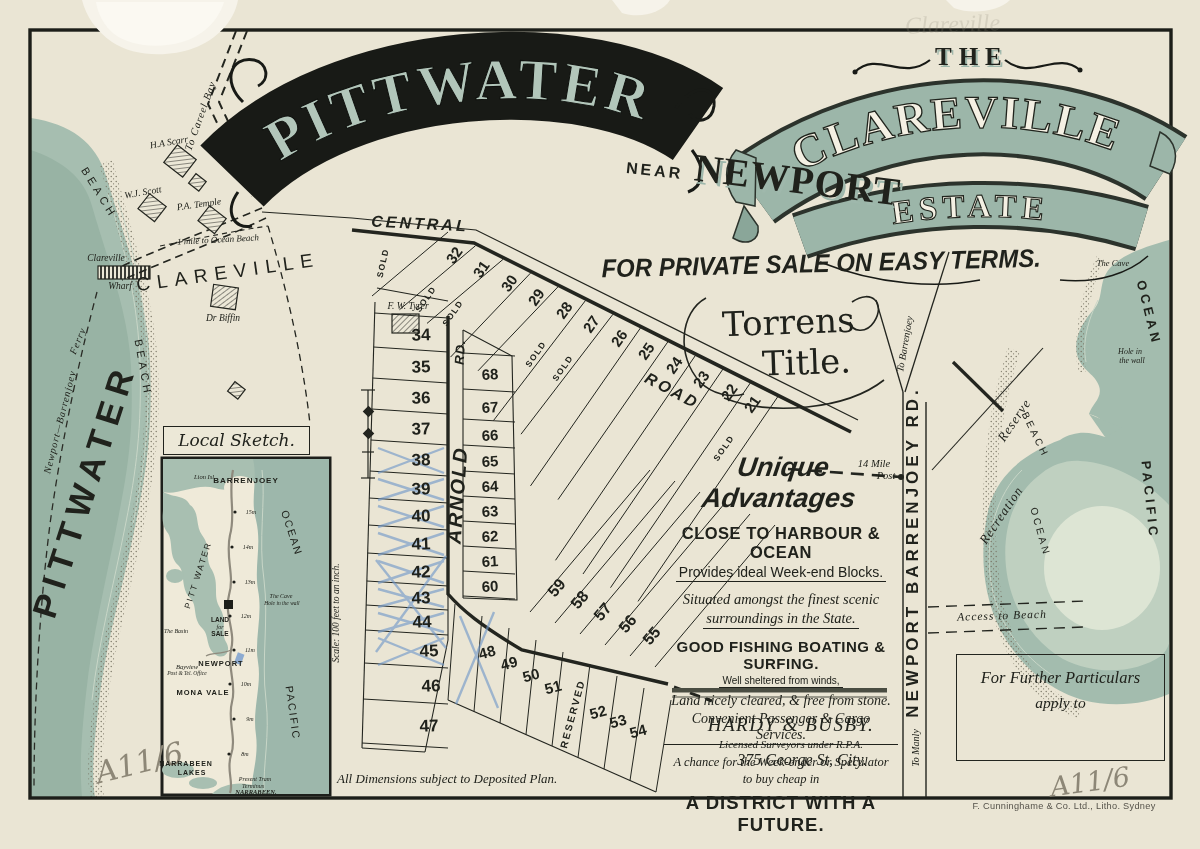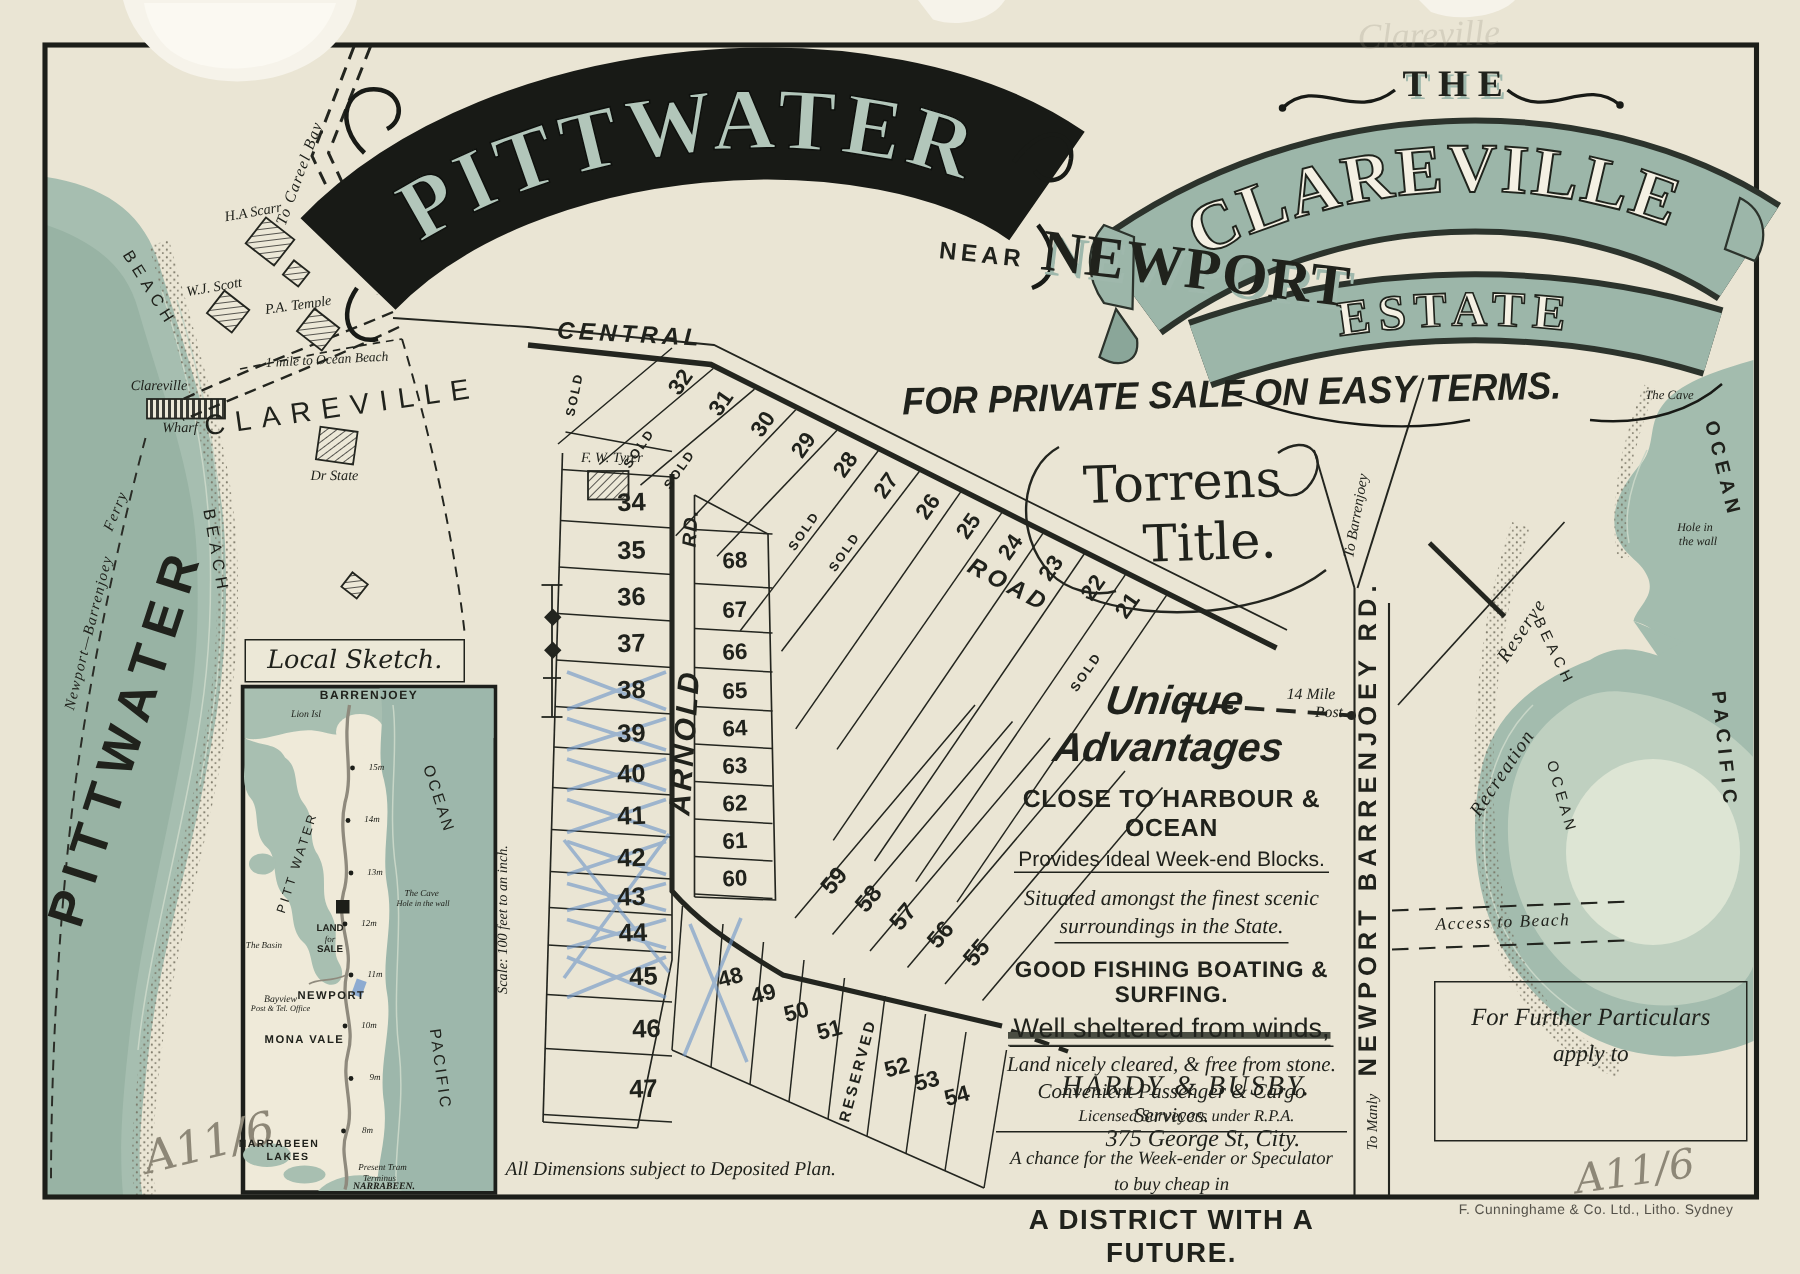--- a/index.html
+++ b/index.html
@@ -16,21 +16,21 @@
   .titleblk{position:absolute;white-space:nowrap;line-height:1;}
   .u{border-bottom:1.2px solid #20221c;display:inline-block;padding:0 3px 1px}
   .adv{position:absolute;left:664px;top:452px;width:234px;text-align:center;}
   .adv div{margin:0 0 2px 0}
   .adv .a0{font-size:27px;font-weight:bold;font-style:italic;transform:skewX(-8deg);margin-bottom:10px}
   .adv .a1{font-size:16.5px;font-weight:bold;letter-spacing:.5px;margin-bottom:2px}
   .adv .a2{font-size:14px;margin-bottom:9px}
   .adv .a3{font-family:"Liberation Serif",serif;font-style:italic;font-size:14.5px}
   .adv .a4{font-family:"Liberation Serif",serif;font-style:italic;font-size:14.5px;margin-bottom:9px}
   .adv .a5{font-size:15px;font-weight:bold;letter-spacing:.5px;margin-bottom:3px}
-  .adv .a6{font-size:18px;margin-bottom:5px}
+  .adv .a6{font-size:10px;margin-bottom:5px}
   .adv .a7{font-family:"Liberation Serif",serif;font-style:italic;font-size:14px}
   .adv .a8{font-family:"Liberation Serif",serif;font-style:italic;font-size:14px;margin-bottom:10px}
   .adv .a9{font-family:"Liberation Serif",serif;font-style:italic;font-size:12.5px}
   .adv .a10{font-family:"Liberation Serif",serif;font-style:italic;font-size:12.5px;margin-bottom:5px}
   .adv .a11{font-size:18.5px;font-weight:bold;letter-spacing:1px}
   .surv{position:absolute;left:684px;top:714px;width:214px;text-align:center;}
   .surv .s1{font-family:"Liberation Serif",serif;font-weight:normal;font-style:italic;font-size:19px;letter-spacing:1.5px}
   .surv .s2{font-family:"Liberation Serif",serif;font-style:italic;font-size:11px;margin-top:2px}
   .surv .s3{font-family:"Liberation Serif",serif;font-style:italic;font-size:16px;margin-top:1px;padding-left:22px}
   .pbox{position:absolute;left:956px;top:654px;width:209px;height:107px;border:1.4px solid #23251f;text-align:center;box-sizing:border-box;padding-top:13px}
@@ -364,24 +364,24 @@
         <div class="ml it" style="left: 1002px; top: 616px; font-size: 11.5px; letter-spacing: 1px; transform: translate(-50%, -50%) rotate(-2deg);">Access to Beach</div>
         <div class="ml b" style="left: 1149px; top: 313px; font-size: 13px; letter-spacing: 4px; transform: translate(-50%, -50%) rotate(76deg);">OCEAN</div>
         <div class="ml b" style="left: 1150px; top: 500px; font-size: 13px; letter-spacing: 4px; transform: translate(-50%, -50%) rotate(84deg);">PACIFIC</div>
         <div class="ml it" style="left: 1113px; top: 263px; font-size: 8.5px; transform: translate(-50%, -50%) rotate(0deg);">The Cave</div>
         <div class="ml it" style="left: 1130px; top: 352px; font-size: 8px; transform: translate(-50%, -50%) rotate(0deg);">Hole in</div>
         <div class="ml it" style="left: 1132px; top: 361px; font-size: 8px; transform: translate(-50%, -50%) rotate(0deg);">the wall</div>
         <div class="ml it" style="left: 337px; top: 613px; font-size: 9.5px; transform: translate(-50%, -50%) rotate(-90deg);">Scale: 100 feet to an inch.</div>
         <div class="ml it" style="left: 169px; top: 143px; font-size: 9.5px; transform: translate(-50%, -50%) rotate(-10deg);">H.A Scarr</div>
         <div class="ml it" style="left: 143px; top: 193px; font-size: 9.5px; transform: translate(-50%, -50%) rotate(-10deg);">W.J. Scott</div>
         <div class="ml it" style="left: 199px; top: 205px; font-size: 9.5px; transform: translate(-50%, -50%) rotate(-8deg);">P.A. Temple</div>
-        <div class="ml it" style="left: 223px; top: 319px; font-size: 9.5px; transform: translate(-50%, -50%) rotate(0deg);">Dr State</div>
+        <div class="ml it" style="left: 223px; top: 319px; font-size: 9.5px; transform: translate(-50%, -50%) rotate(0deg);">Dr Biffin</div>
         <div class="ml it" style="left: 408px; top: 307px; font-size: 9.5px; transform: translate(-50%, -50%) rotate(0deg);">F. W. Tyrer</div>
         <div class="ml it" style="left: 204px; top: 477px; font-size: 6.5px; transform: translate(-50%, -50%) rotate(0deg);">Lion Isl</div>
-        <div class="ml b" style="left: 246px; top: 464px; font-size: 8px; letter-spacing: 1px; transform: translate(-50%, -50%) rotate(0deg);">BARRENJOEY</div>
+        <div class="ml b" style="left: 246px; top: 481px; font-size: 8px; letter-spacing: 1px; transform: translate(-50%, -50%) rotate(0deg);">BARRENJOEY</div>
         <div class="ml" style="left: 198px; top: 575px; font-size: 8.5px; letter-spacing: 2px; transform: translate(-50%, -50%) rotate(-72deg);">PITT WATER</div>
         <div class="ml" style="left: 292px; top: 533px; font-size: 10.5px; letter-spacing: 2px; transform: translate(-50%, -50%) rotate(72deg);">OCEAN</div>
         <div class="ml" style="left: 293px; top: 713px; font-size: 10.5px; letter-spacing: 2px; transform: translate(-50%, -50%) rotate(82deg);">PACIFIC</div>
         <div class="ml it" style="left: 176px; top: 631px; font-size: 6px; transform: translate(-50%, -50%) rotate(0deg);">The Basin</div>
         <div class="ml it" style="left: 281px; top: 596px; font-size: 6px; transform: translate(-50%, -50%) rotate(0deg);">The Cave</div>
         <div class="ml it" style="left: 282px; top: 604px; font-size: 5.5px; transform: translate(-50%, -50%) rotate(0deg);">Hole in the wall</div>
         <div class="ml b" style="left: 220px; top: 620px; font-size: 6.5px; transform: translate(-50%, -50%) rotate(0deg);">LAND</div>
         <div class="ml it" style="left: 220px; top: 627px; font-size: 6px; transform: translate(-50%, -50%) rotate(0deg);">for</div>
         <div class="ml b" style="left: 220px; top: 634px; font-size: 6.5px; transform: translate(-50%, -50%) rotate(0deg);">SALE</div>
         <div class="ml b" style="left: 221px; top: 664px; font-size: 7.5px; letter-spacing: 1px; transform: translate(-50%, -50%) rotate(0deg);">NEWPORT</div>

